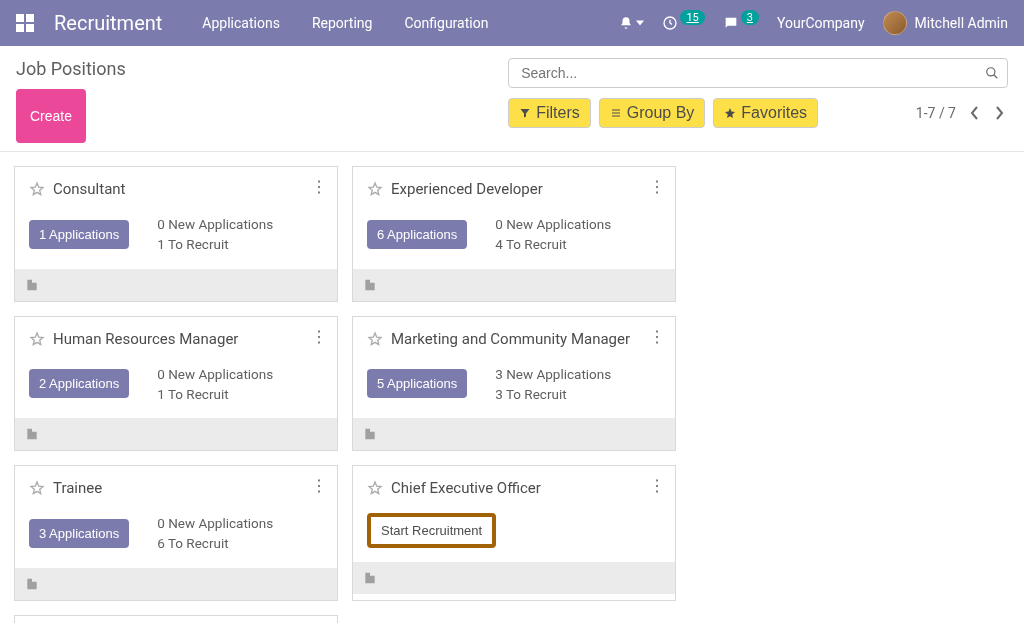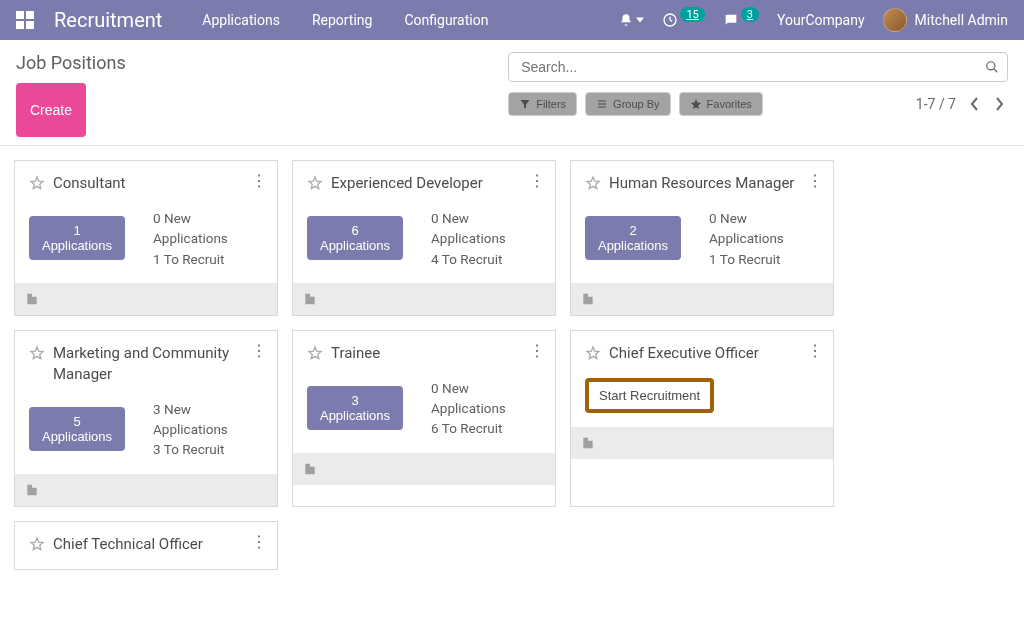--- a/index.html
+++ b/index.html
@@ -1,47 +1,47 @@
 <!DOCTYPE html>
 <html><head>
 <meta charset="utf-8">
 <style>
   * { box-sizing: border-box; margin: 0; padding: 0; }
   body { font-family: -apple-system, BlinkMacSystemFont, "Segoe UI", Roboto, sans-serif; font-size: 14px; color: #4c4c4c; background: #fff; }
   
   
-  .navbar { background: #7C7BAD; height: 40px; display: flex; align-items: center; padding: 0 16px; color: #fff; }
+  .navbar { background: #7C7BAD; height: 46px; display: flex; align-items: center; padding: 0 16px; color: #fff; }
   .navbar .apps-icon { width: 18px; height: 18px; display: flex; flex-wrap: wrap; gap: 2px; margin-right: 20px; cursor: pointer; }
   .navbar .apps-icon span { width: 8px; height: 8px; background: #fff; }
   .navbar .brand { font-size: 20px; font-weight: 400; margin-right: 40px; }
   .navbar .nav-links { display: flex; gap: 32px; }
   .navbar .nav-links a { color: #fff; text-decoration: none; font-size: 14px; cursor: pointer; }
   .navbar .right { margin-left: auto; display: flex; align-items: center; gap: 18px; }
   .navbar .right .item { display: flex; align-items: center; cursor: pointer; position: relative; }
   .badge { background: #00A09D; color: #fff; font-size: 11px; border-radius: 10px; padding: 1px 6px; margin-left: 2px; position: relative; top: -6px; text-decoration: underline; }
   .avatar { width: 24px; height: 24px; border-radius: 50%; background: linear-gradient(135deg,#c28b50,#8a5a2d); margin-right: 8px; border: 1px solid rgba(255,255,255,0.3); }
   
   
   .controlbar { display: flex; align-items: flex-start; padding: 12px 16px 8px; border-bottom: 1px solid #e5e5e5; gap: 16px; }
   .controlbar .left { flex: 0 0 48%; }
   .controlbar .title { font-size: 18px; color: #5f5f5f; margin-bottom: 10px; }
   .btn-create { background: #ec4899; color: #fff; border: none; padding: 19px 14px; border-radius: 4px; font-size: 14px; cursor: pointer; }
   .controlbar .right-col { flex: 1; }
   .searchbox { display: flex; align-items: center; border: 1px solid #ccc; border-radius: 4px; padding: 2px 8px; margin-bottom: 10px; }
   .searchbox input { flex: 1; border: none; outline: none; font-size: 14px; padding: 4px; }
   .search-icon { width: 14px; height: 14px; }
   .filterbar { display: flex; align-items: center; gap: 8px; }
-  .filterbar .btn-white { background: #a3a3a3; border: 1px solid #ccc; padding: 5px 10px; border-radius: 4px; font-size: 11px; cursor: pointer; display: inline-flex; align-items: center; gap: 5px; color: #4c4c4c; }
+  .filterbar .btn-white { background: #fde047; border: 1px solid #ccc; padding: 5px 10px; border-radius: 4px; font-size: 16px; cursor: pointer; display: inline-flex; align-items: center; gap: 5px; color: #4c4c4c; }
   .pager { margin-left: auto; display: flex; align-items: center; gap: 10px; color: #6a6a6a; }
   .pager .arrows { display: flex; gap: 6px; }
   .pager .arrow { cursor: pointer; padding: 4px; color: #6a6a6a; }
   
   
   .kanban { padding: 14px; display: flex; flex-wrap: wrap; gap: 14px; align-content: flex-start; }
-  .card { width: 264px; border: 1px solid #d9d9d9; background: #fff; position: relative; padding: 12px 14px 0; }
+  .card { width: 324px; border: 1px solid #d9d9d9; background: #fff; position: relative; padding: 12px 14px 0; }
   .card .head { display: flex; align-items: flex-start; gap: 8px; margin-bottom: 14px; }
   .star { width: 16px; height: 16px; flex-shrink: 0; margin-top: 2px; cursor: pointer; }
   .card .title { font-size: 15px; color: #4c4c4c; line-height: 1.4; }
   .card .menu { position: absolute; top: 12px; right: 10px; cursor: pointer; color: #6a6a6a; font-size: 16px; line-height: 1; }
   .card .body { display: flex; align-items: center; gap: 28px; margin-bottom: 14px; }
   .btn-apps { background: #7C7BAD; color: #fff; border: none; padding: 7px 10px; border-radius: 4px; font-size: 13px; cursor: pointer; }
   .btn-start { background: #fff; border: 4px solid #a16207; padding: 6px 10px; border-radius: 4px; font-size: 13px; cursor: pointer; color: #4c4c4c; }
   .stats { font-size: 13.5px; color: #5f5f5f; line-height: 1.5; }
   .card .foot { background: #ebebeb; height: 32px; margin: 0 -14px; display: flex; align-items: center; padding: 0 10px; }
   .company-icon { width: 14px; height: 14px; opacity: .55; }

